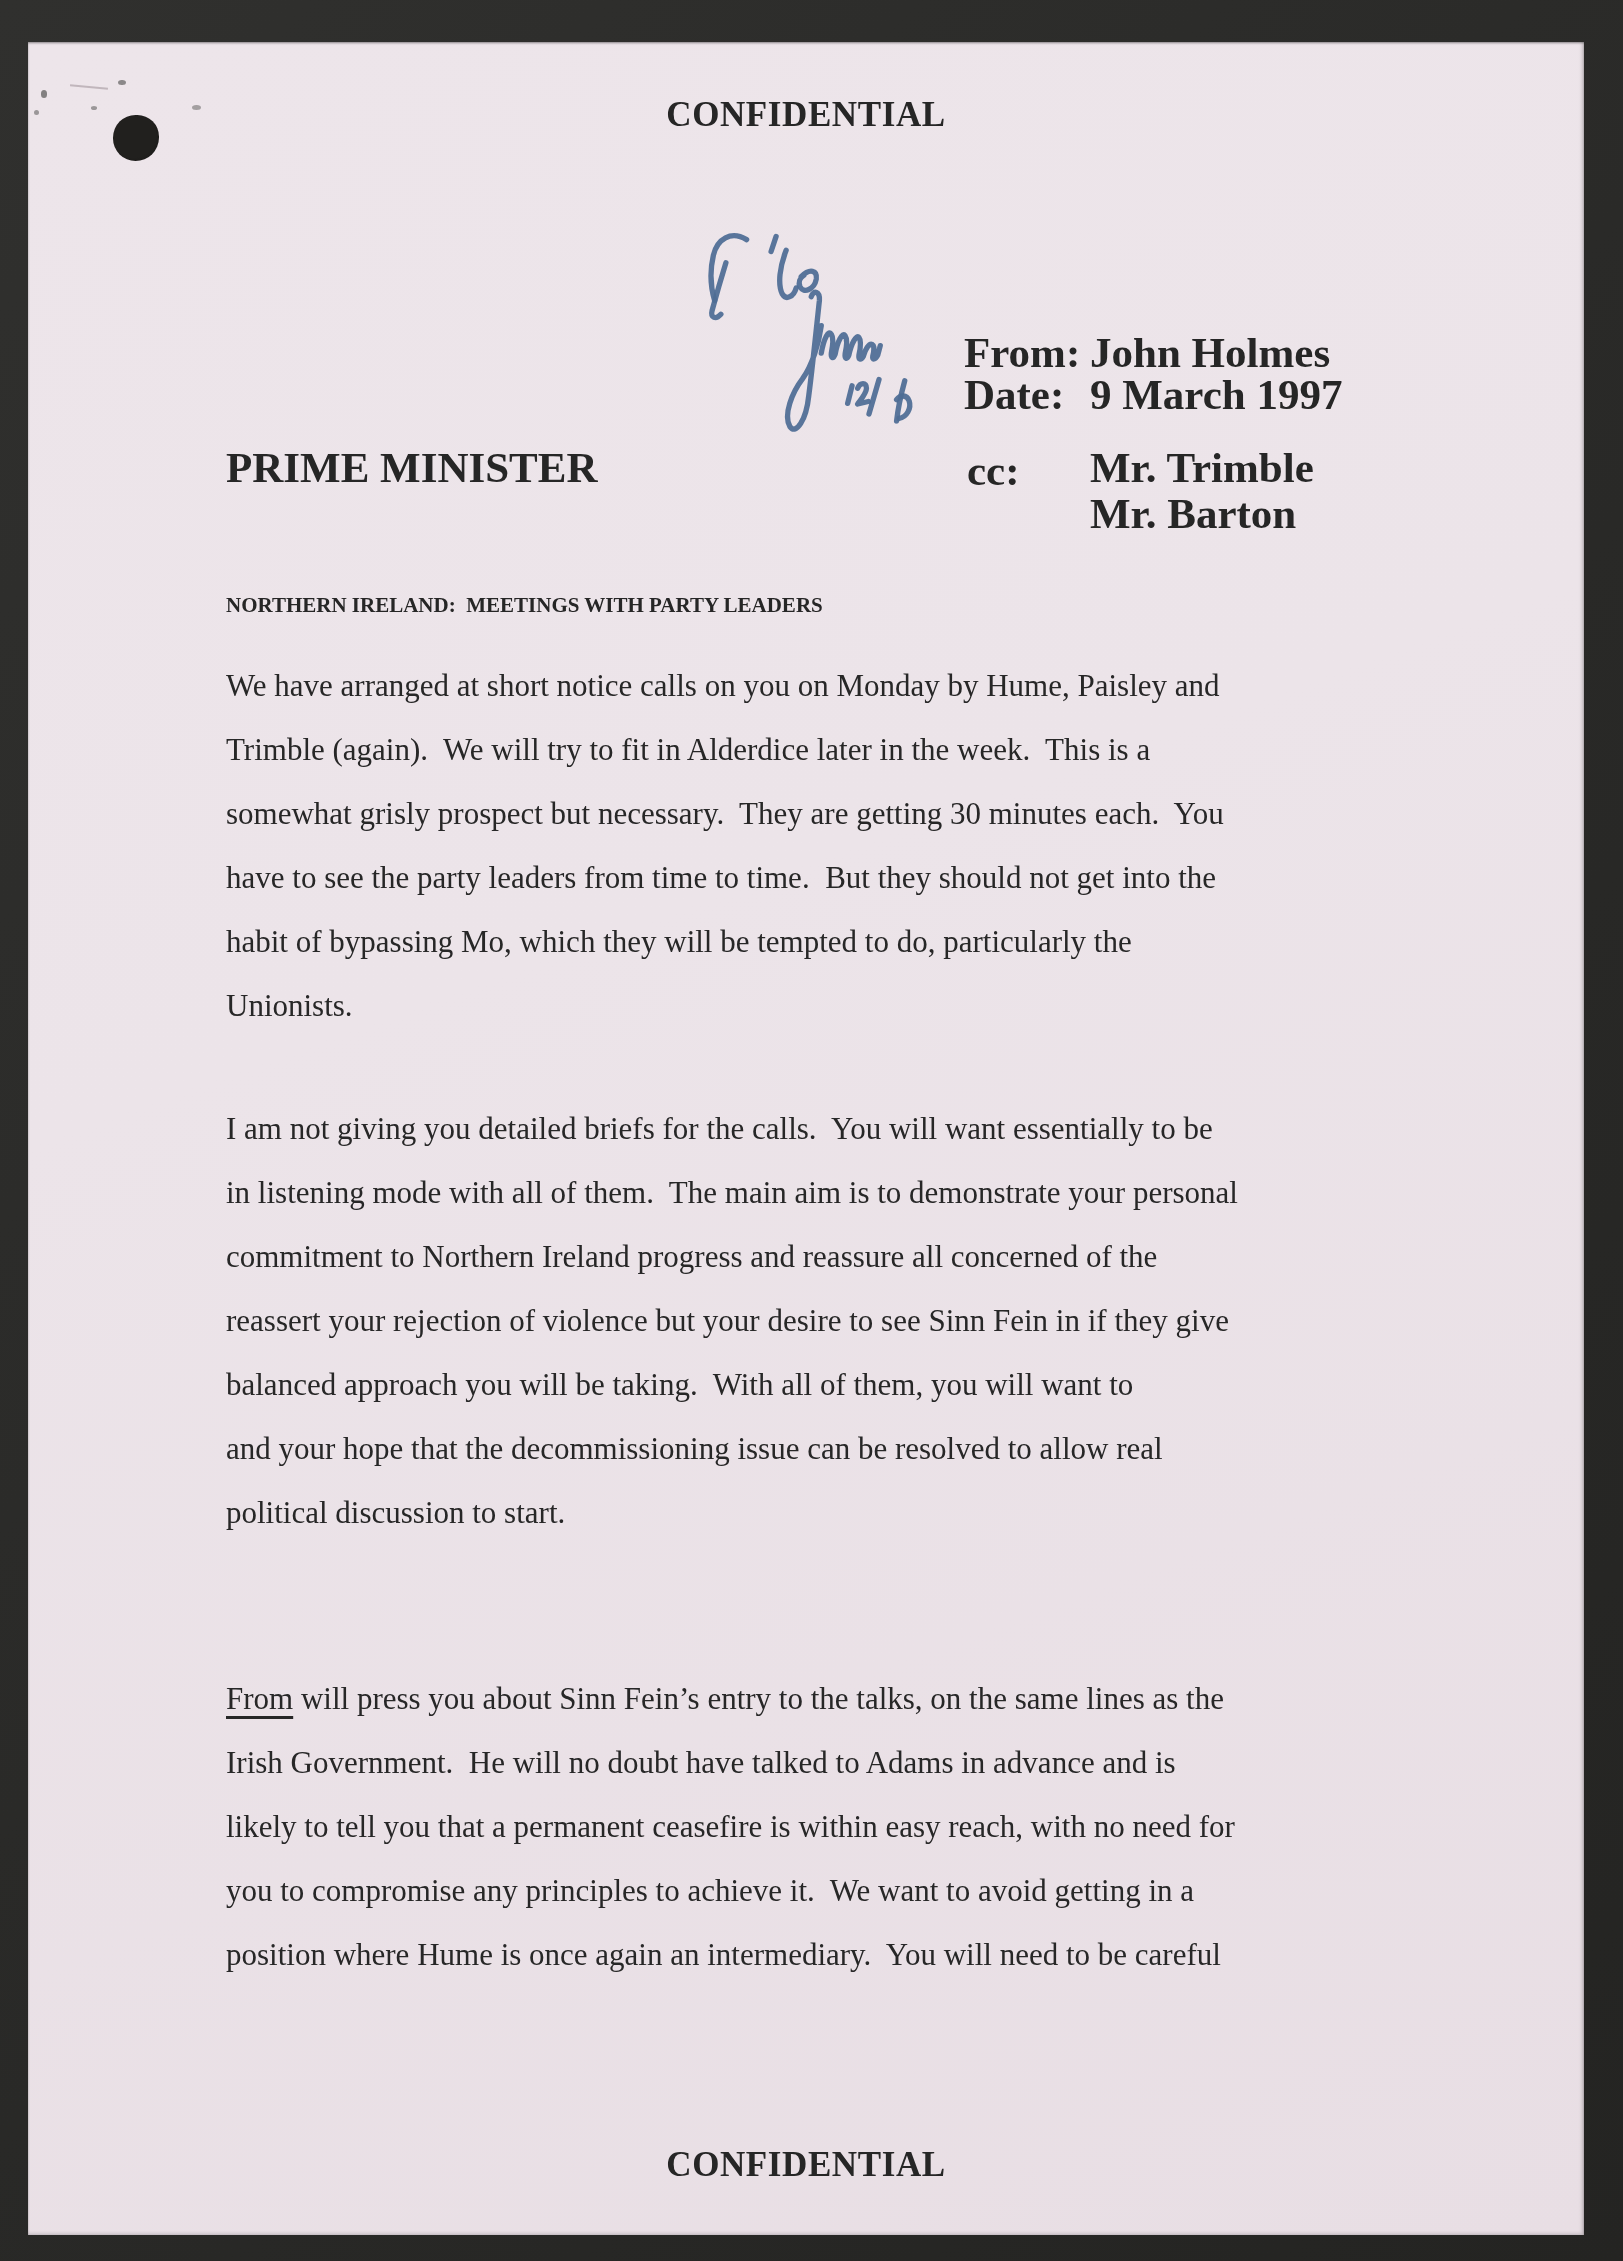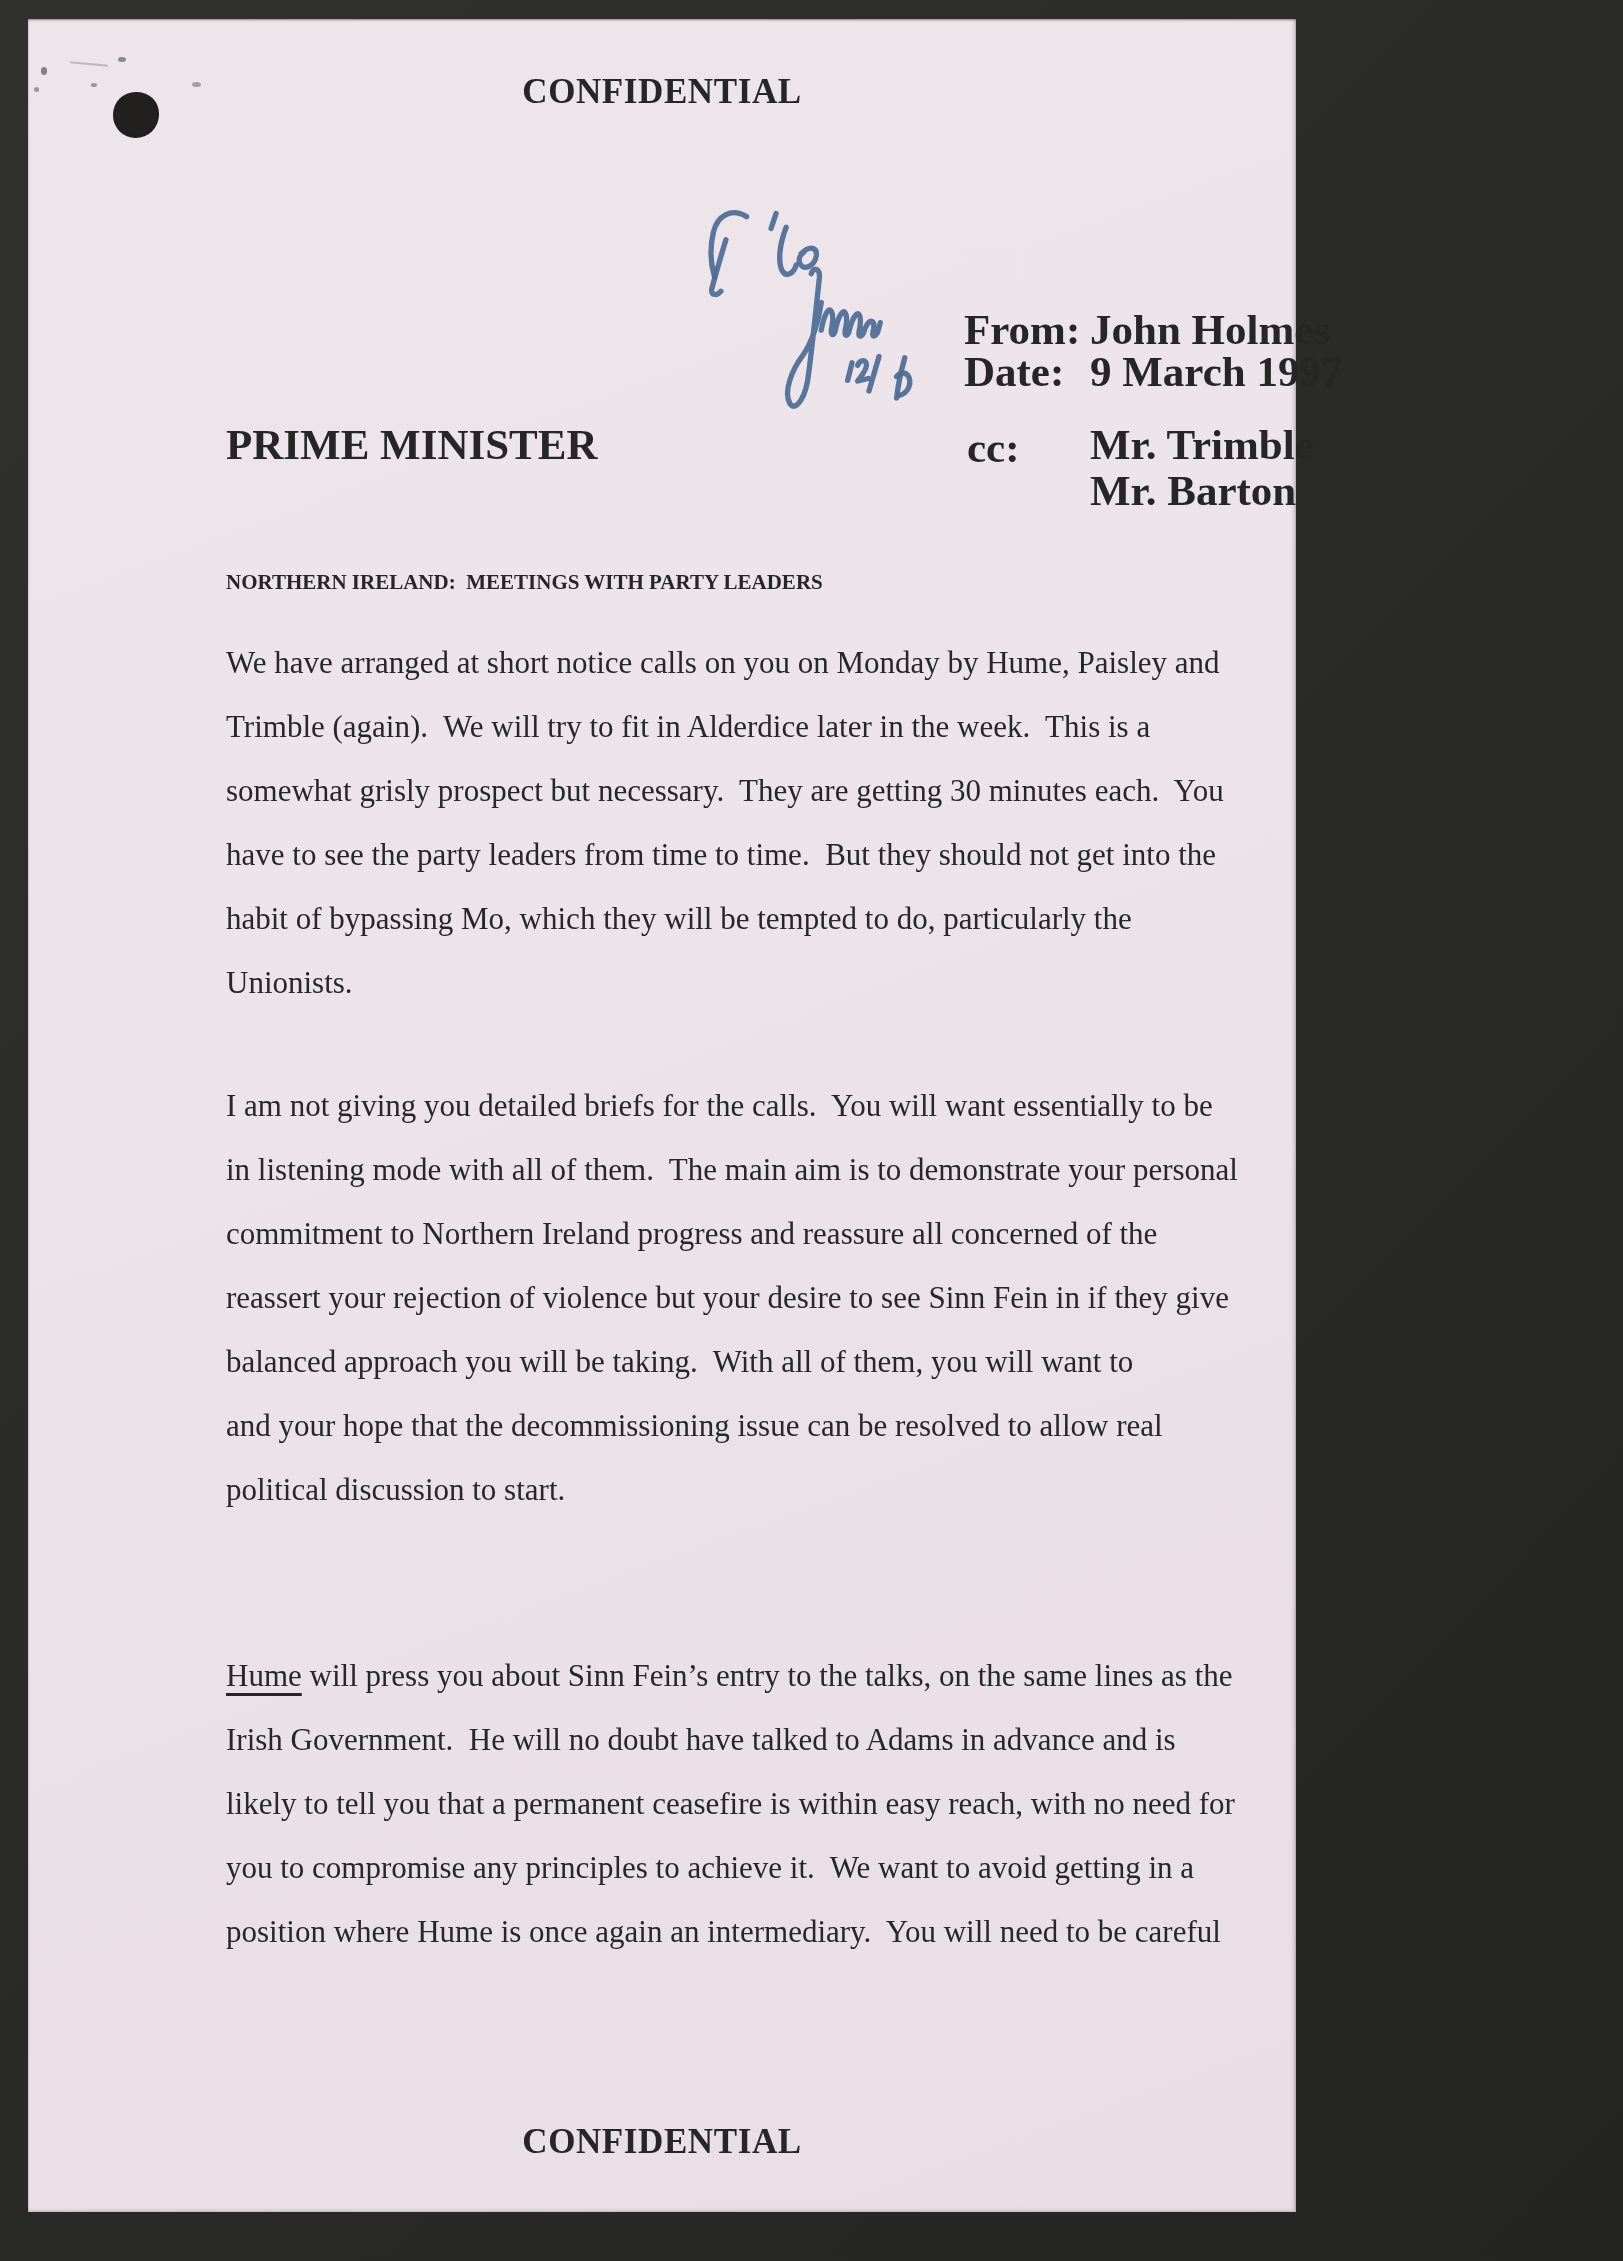--- a/index.html
+++ b/index.html
@@ -9,22 +9,22 @@
     font-family: "Liberation Serif", serif;
     position: relative;
     overflow: hidden;
   }
   #scan-bed {
     position: absolute; inset: 0;
     background: linear-gradient(135deg, #30302e 0%, #292927 55%, #242422 100%);
   }
   #paper {
     position: absolute;
-    left: 28px; top: 19px;
-    width: 1268px; height: 2193px;
+    left: 28px; top: 42px;
+    width: 1556px; height: 2193px;
     background: linear-gradient(160deg, #ede5ea 0%, #ece4e9 40%, #e8dee4 100%);
     box-shadow: inset 0 1.3px 1.9px rgba(0,0,0,0.35), inset -1.9px -1.3px 3.8px rgba(0,0,0,0.18);
     color: #262626;
   }
   .abs { position: absolute; }
   .centered { left: 0; right: 0; text-align: center; }
   .classification {
     font-size: 35px; font-weight: bold; letter-spacing: 0.6px;
     line-height: 38px; white-space: pre;
   }
@@ -124,21 +124,21 @@
     <div class="line">I am not giving you detailed briefs for the calls.  You will want essentially to be</div>
     <div class="line">in listening mode with all of them.  The main aim is to demonstrate your personal</div>
     <div class="line">commitment to Northern Ireland progress and reassure all concerned of the</div>
     <div class="line">reassert your rejection of violence but your desire to see Sinn Fein in if they give</div>
     <div class="line">balanced approach you will be taking.  With all of them, you will want to</div>
     <div class="line">and your hope that the decommissioning issue can be resolved to allow real</div>
     <div class="line">political discussion to start.</div>
   </div>
 
   <div class="abs para" style="top:1625px">
-    <div class="line"><span class="lead-underline">Hume</span><span> will press you about Sinn Fein’s entry to the talks, on the same lines as the</span></div>
+    <div class="line"><span class="lead-underline">From</span><span> will press you about Sinn Fein’s entry to the talks, on the same lines as the</span></div>
     <div class="line">Irish Government.  He will no doubt have talked to Adams in advance and is</div>
     <div class="line">likely to tell you that a permanent ceasefire is within easy reach, with no need for</div>
     <div class="line">you to compromise any principles to achieve it.  We want to avoid getting in a</div>
     <div class="line">position where Hume is once again an intermediary.  You will need to be careful</div>
   </div>
 
   <div class="abs centered classification" style="top:2104px">CONFIDENTIAL</div>
 
 </div>
 

